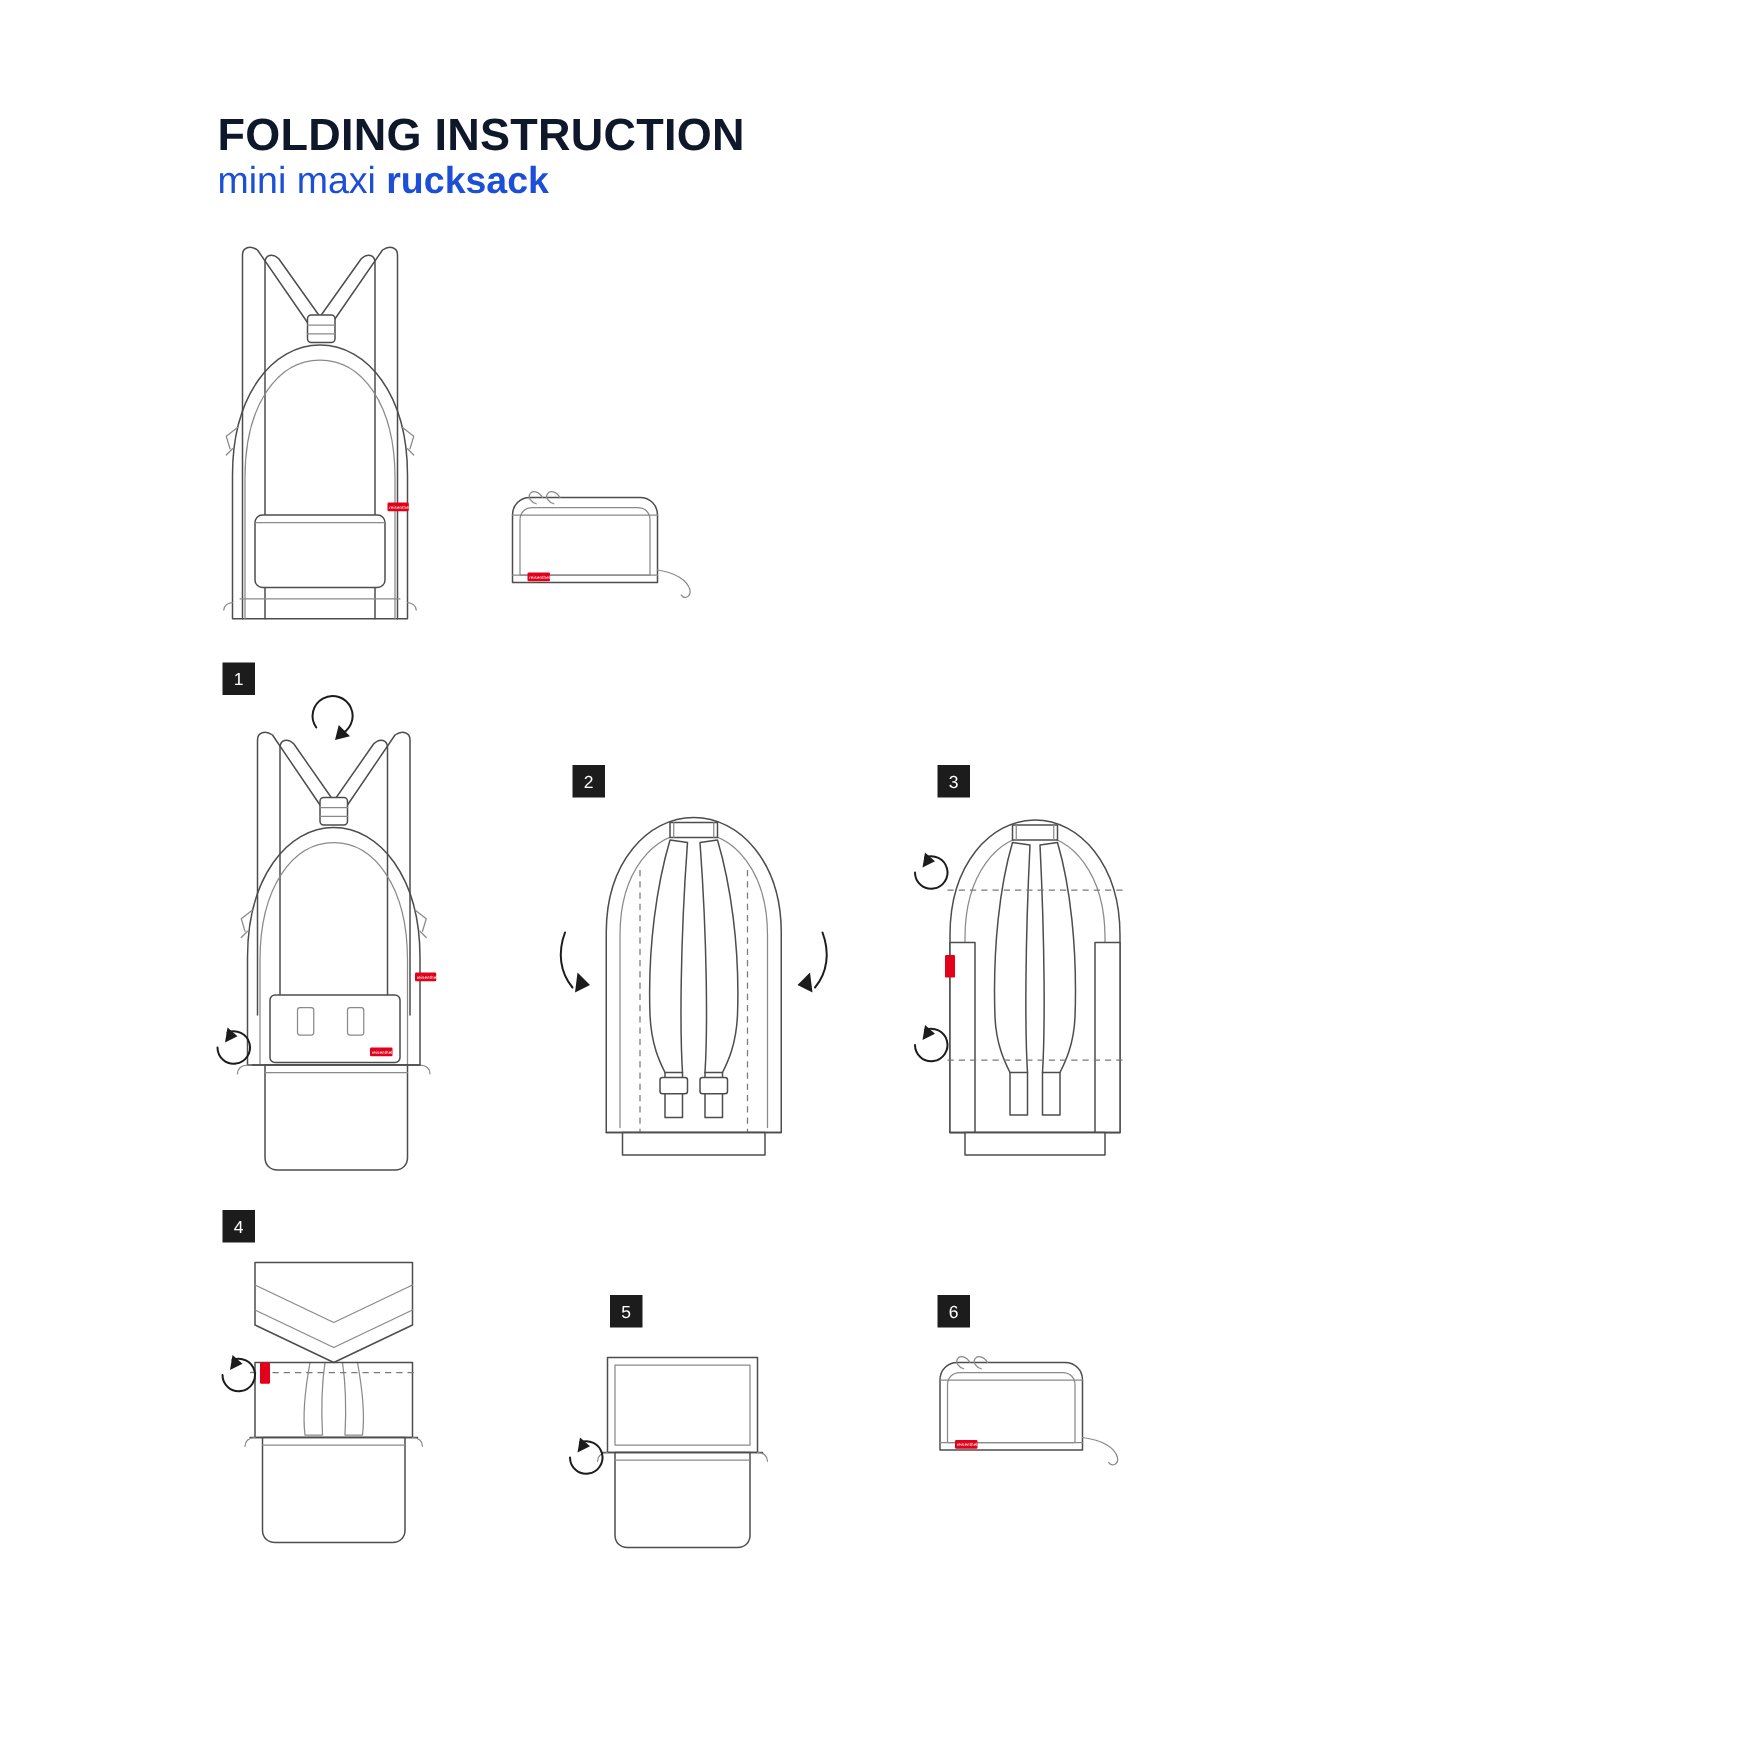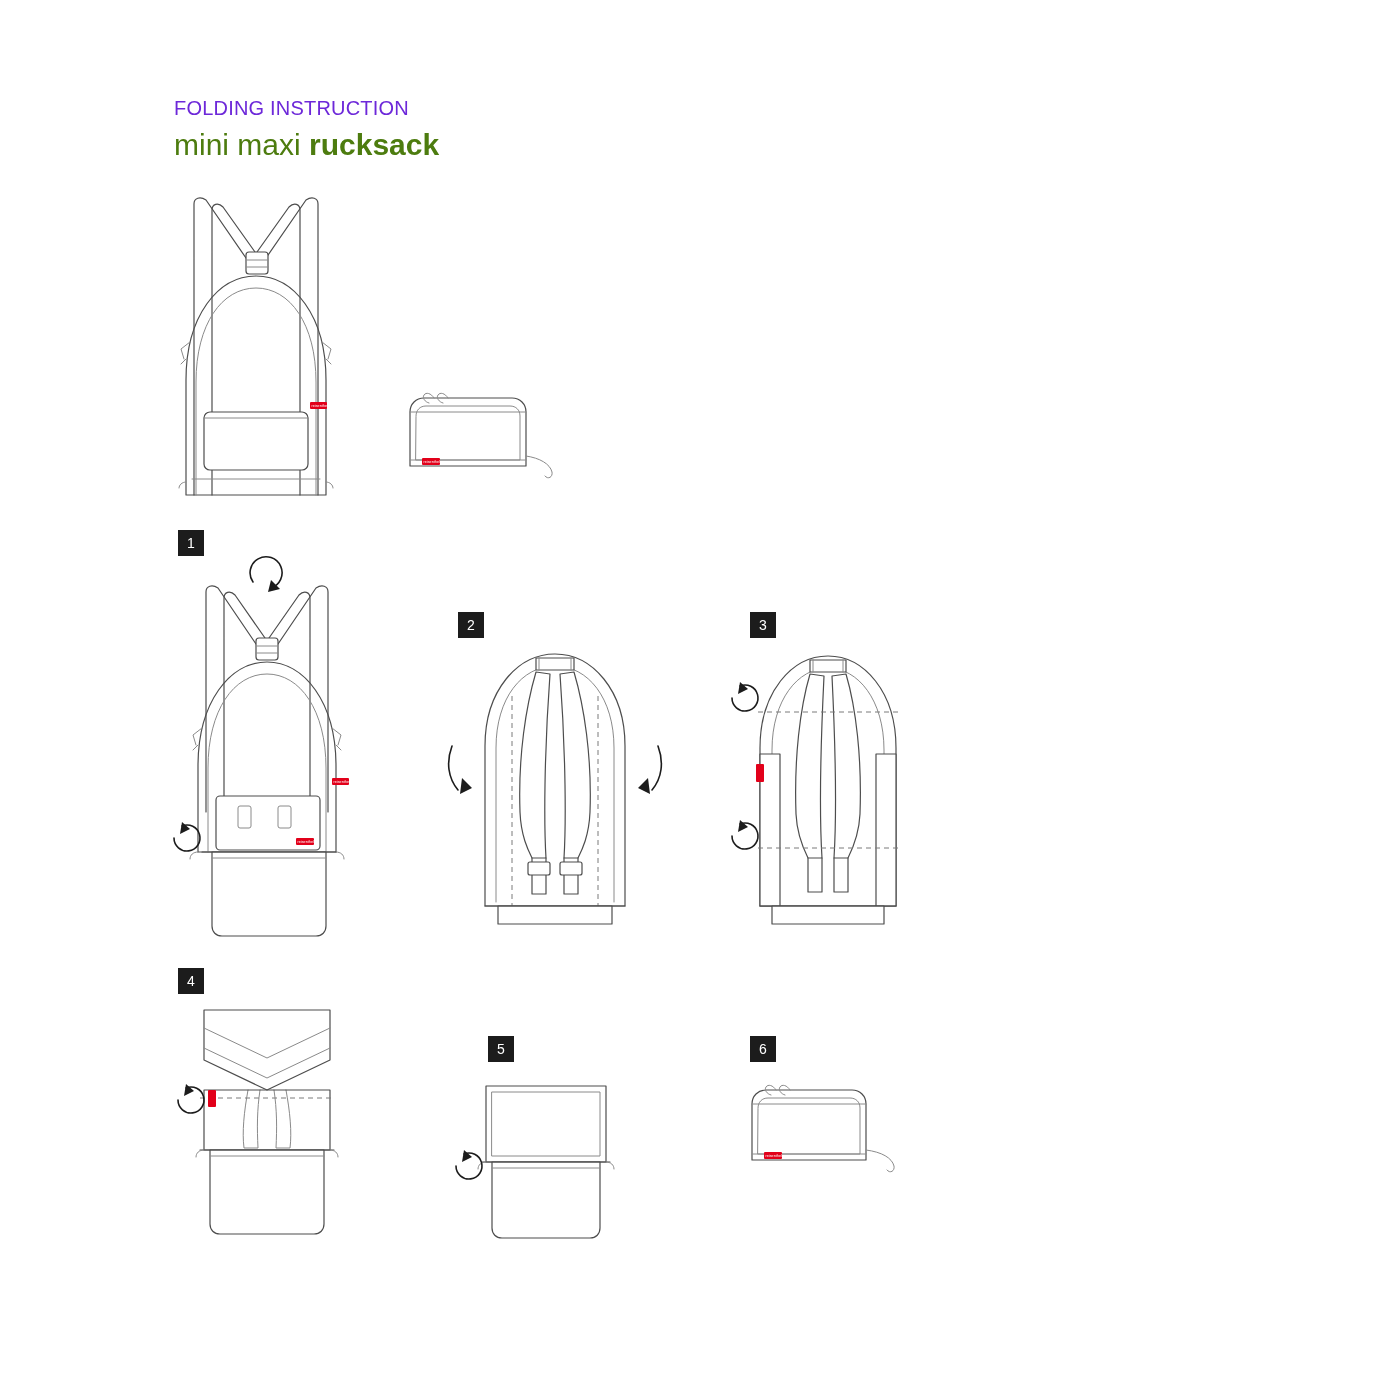--- a/index.html
+++ b/index.html
@@ -16,32 +16,32 @@
     overflow: hidden;
   }
 
   
   #header {
     position: absolute;
     left: 174px;
     top: 90px;
   }
   #title-line1 {
-    font-size: 20px;
+    font-size: 36px;
     letter-spacing: 0.2px;
     line-height: 36px;
-    font-weight: 400;
-    color: #6d28d9;
+    font-weight: 700;
+    color: #0f172a;
     white-space: nowrap;
   }
   #title-line2 {
     font-size: 30px;
     line-height: 38px;
     font-weight: 400;
-    color: #4d7c0f;
+    color: #1d4ed8;
     white-space: nowrap;
   }
   #title-line2 .bold {
     font-weight: 700;
   }
 
   
   .step-badge {
     position: absolute;
     width: 26px;

